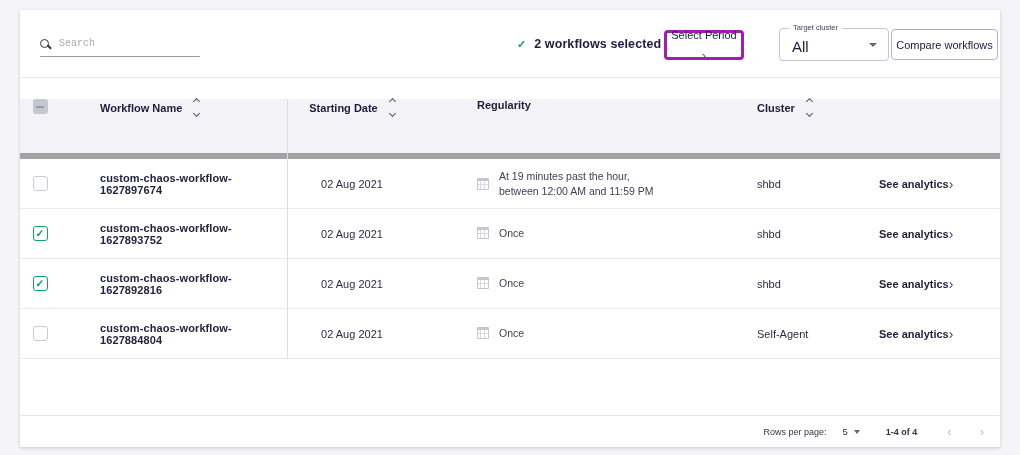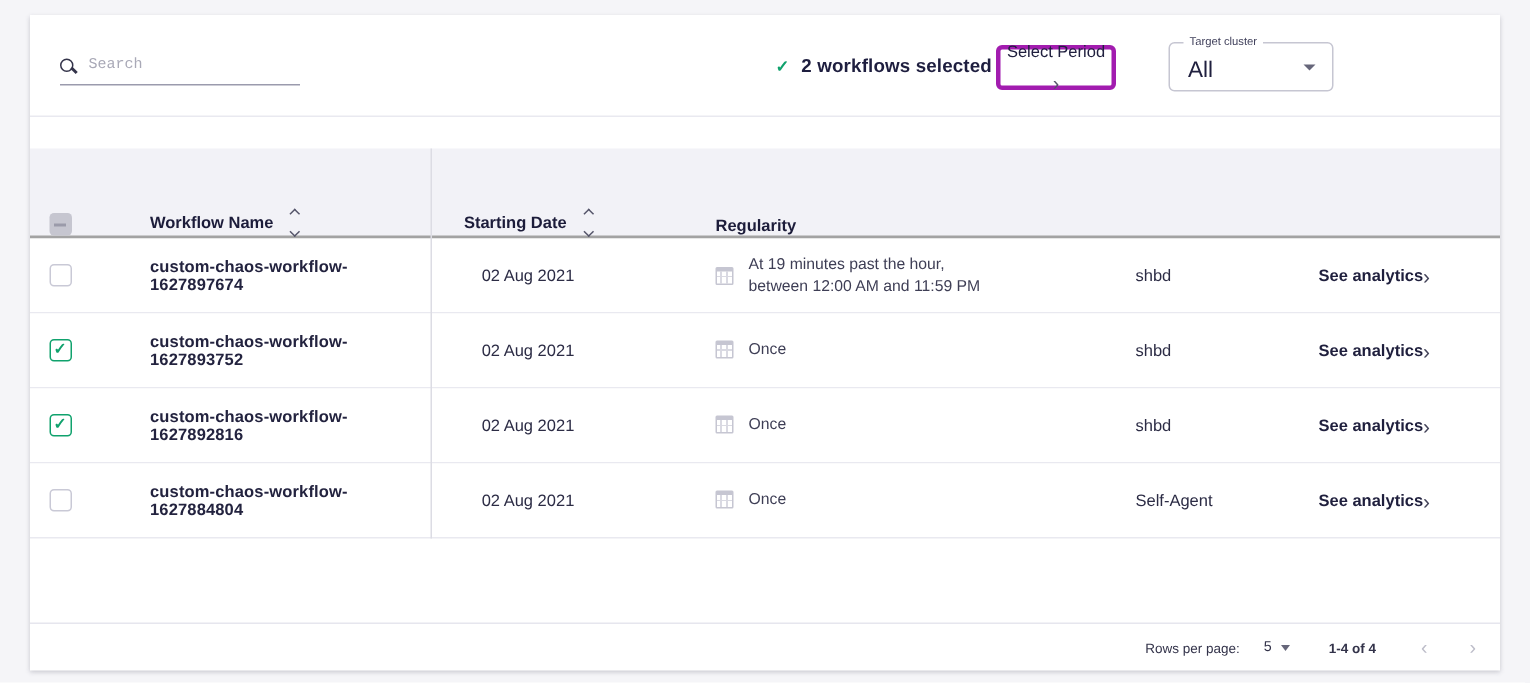--- a/index.html
+++ b/index.html
@@ -35,21 +35,21 @@
                 border-radius:4px; background:#fff; cursor:pointer; }
   .select-label { position:absolute; top:-6px; left:9px; background:#fff; padding:0 4px; font-size:7.5px; color:#3F3F5A; }
   .select-value { position:absolute; left:12px; top:9px; font-size:15px; color:#20203F; }
   .caret-down { position:absolute; right:11px; top:14px; width:0; height:0;
                 border-left:4px solid transparent; border-right:4px solid transparent; border-top:4.5px solid #66667a; }
 
   
   .table-area { position:relative; margin-top:21px; }
   .v-divider { position:absolute; left:267px; top:0; width:1px; height:260px; background:#DCDCE4; z-index:3; }
 
-  .thead { display:flex; align-items:flex-end; height:60px; background:#F2F2F7; border-bottom:2px solid #a3a3a3; }
+  .thead { display:flex; align-items:flex-start; height:60px; background:#F2F2F7; border-bottom:6px solid #a3a3a3; }
   .trow  { display:flex; align-items:center; height:50px; background:#fff; border-bottom:1px solid #E9E9F0; }
 
   .c-check { width:40px; flex:none; display:flex; justify-content:center; }
   .c-name  { width:227px; flex:none; display:flex; align-items:center; padding-left:40px; }
   .c-date  { width:130px; flex:none; display:flex; align-items:center; justify-content:center; }
   .c-reg   { width:280px; flex:none; display:flex; align-items:center; padding-left:60px; gap:10px; }
   .c-clu   { width:120px; flex:none; display:flex; align-items:center; padding-left:60px; }
   .c-ana   { flex:1; display:flex; align-items:center; padding-left:62px; }
 
   .th-label { font-size:11px; font-weight:bold; color:#1C1C3A; }
@@ -108,20 +108,23 @@
       <span>Select Period</span>
       <span class="chev-glyph">›</span>
     </div>
 
     <div class="select-ctl">
       <span class="select-label">Target cluster</span>
       <span class="select-value">All</span>
       <span class="caret-down"></span>
     </div>
 
+    <div class="btn btn-compare">
+      <span>Compare workflows</span>
+    </div>
   </div>
 
   <div class="table-area">
     <div class="v-divider"></div>
 
     <div class="thead">
       <div class="c-check">
         <span class="cb indeterminate"></span>
       </div>
       <div class="c-name">
@@ -133,20 +136,27 @@
       </div>
       <div class="c-date" style="justify-content:center;">
         <span class="th-label">Starting Date</span>
         <span class="sort">
           <span class="chev up"></span>
           <span class="chev dn"></span>
         </span>
       </div>
       <div class="c-reg">
         <span class="th-label">Regularity</span>
+      </div>
+      <div class="c-clu">
+        <span class="th-label">Cluster</span>
+        <span class="sort">
+          <span class="chev up"></span>
+          <span class="chev dn"></span>
+        </span>
       </div>
       <div class="c-ana"></div>
     </div>
 
     <div class="trow">
       <div class="c-check">
           <span class="cb unchecked"></span>
         </div>
       <div class="c-name">
           <span class="wf-name">custom-chaos-workflow-1627897674</span>

